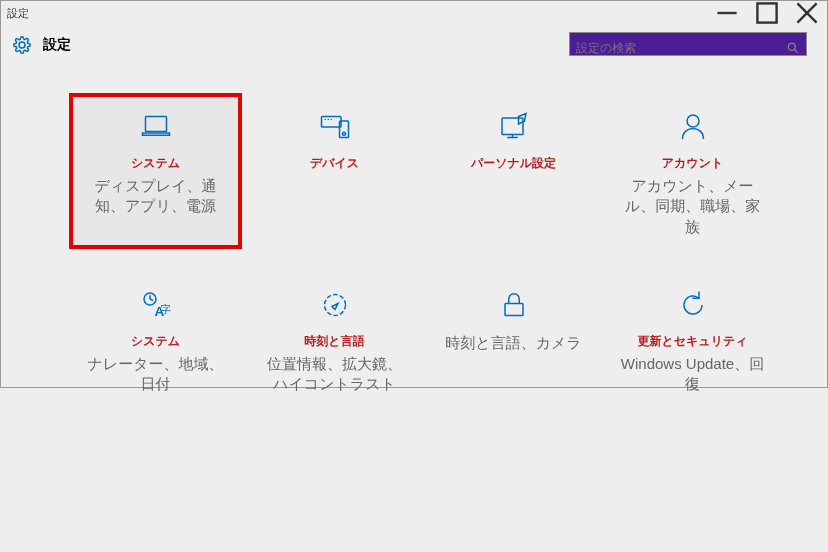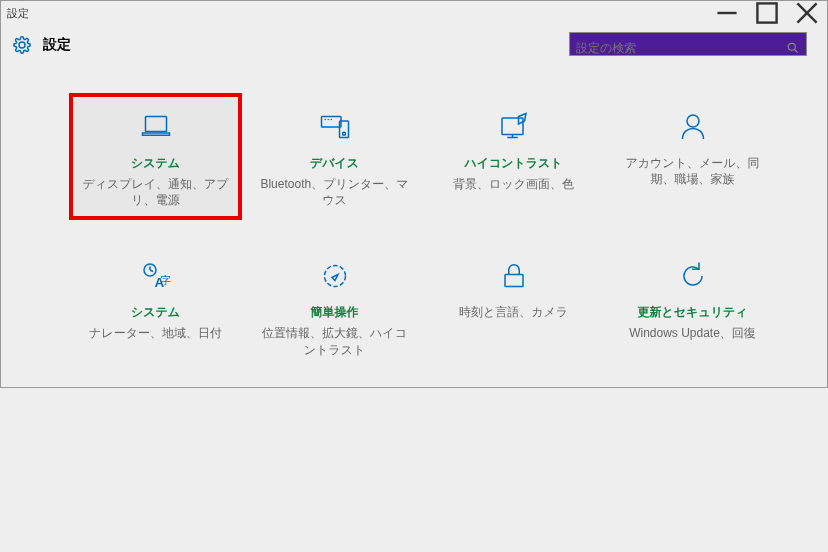--- a/index.html
+++ b/index.html
@@ -12,22 +12,22 @@
 .header { height: 40px; display: flex; align-items: center; padding: 0 12px; }
 .gear { width: 18px; height: 18px; color: #006dc3; margin-right: 12px; }
 .header-title { font-size: 14px; font-weight: bold; color: #000; }
 .search-box { position: absolute; right: 20px; top: 31px; width: 238px; height: 24px; border: 1px solid #888; background: #4c1d95; display: flex; align-items: flex-end; padding: 0 6px; }
 .search-input { border: none; outline: none; flex: 1; font-size: 12px; color: #888; background: transparent; }
 .search-icon { width: 14px; height: 14px; color: #888; }
 .content { padding: 30px 50px 10px 70px; display: grid; grid-template-columns: repeat(4, 1fr); column-gap: 10px; row-gap: 26px; }
 .tile { text-align: center; padding: 8px 4px 10px 4px; position: relative; cursor: pointer; }
 .tile.highlight { outline: 4px solid #e60000; outline-offset: -2px; background: #e7e7e7; }
 .tile-icon { width: 36px; height: 36px; margin: 6px auto 10px auto; color: #006dc3; display: flex; align-items: center; justify-content: center; }
-.tile-title { font-size: 12px; font-weight: bold; color: #15803d; margin-bottom: 4px; }
-.tile-desc { font-size: 12px; color: #666; line-height: 1.35; padding: 0 6px; }
+.tile-title { font-size: 12px; font-weight: bold; color: #b91c1c; margin-bottom: 4px; }
+.tile-desc { font-size: 15px; color: #666; line-height: 1.35; padding: 0 6px; }
 svg { width: 100%; height: 100%; display: block; }
 </style>
 </head>
 <body>
 
 <div class="window">
   <div class="titlebar">
     <span class="titlebar-title">設定</span>
     <div class="titlebar-controls">
       <div class="tb-btn">
@@ -86,44 +86,43 @@
         <svg viewBox="0 0 48 48">
             <rect x="6" y="10" width="26" height="14" rx="1" fill="none" stroke="currentColor" stroke-width="2"></rect>
             <circle cx="11" cy="14" r="1" fill="currentColor"></circle>
             <circle cx="15" cy="14" r="1" fill="currentColor"></circle>
             <circle cx="19" cy="14" r="1" fill="currentColor"></circle>
             <rect x="30" y="16" width="12" height="22" rx="1" fill="none" stroke="currentColor" stroke-width="2"></rect>
             <circle cx="36" cy="33" r="2" fill="none" stroke="currentColor" stroke-width="2"></circle>
           </svg>
       </div>
       <div class="tile-title">デバイス</div>
-      <div class="tile-desc">Bluetooth、プリンター、マウス</div>
     </div>
 
 
     <div class="tile">
       <div class="tile-icon">
         <svg viewBox="0 0 48 48">
             <rect x="8" y="12" width="28" height="22" rx="1" fill="none" stroke="currentColor" stroke-width="2"></rect>
             <line x1="15" y1="38" x2="29" y2="38" stroke="currentColor" stroke-width="2"></line>
             <line x1="22" y1="34" x2="22" y2="38" stroke="currentColor" stroke-width="2"></line>
             <path d="M30 10 L40 6 L38 16 L30 20 Z" fill="none" stroke="currentColor" stroke-width="2"></path>
           </svg>
       </div>
-      <div class="tile-title">ハイコントラスト</div>
-      <div class="tile-desc">背景、ロック画面、色</div>
+      <div class="tile-title">パーソナル設定</div>
     </div>
 
     <div class="tile">
       <div class="tile-icon">
         <svg viewBox="0 0 48 48">
             <circle cx="24" cy="16" r="8" fill="none" stroke="currentColor" stroke-width="2"></circle>
             <path d="M10 40 C10 30 18 26 24 26 C30 26 38 30 38 40" fill="none" stroke="currentColor" stroke-width="2"></path>
           </svg>
       </div>
+      <div class="tile-title">アカウント</div>
       <div class="tile-desc">アカウント、メール、同期、職場、家族</div>
     </div>
 
     <div class="tile">
       <div class="tile-icon">
         <svg viewBox="0 0 48 48">
             <circle cx="16" cy="16" r="8" fill="none" stroke="currentColor" stroke-width="2"></circle>
             <line x1="16" y1="11" x2="16" y2="16" stroke="currentColor" stroke-width="2"></line>
             <line x1="16" y1="16" x2="20" y2="18" stroke="currentColor" stroke-width="2"></line>
             <text x="22" y="38" font-size="18" fill="currentColor" font-weight="bold">A</text>
@@ -134,21 +133,21 @@
       <div class="tile-desc">ナレーター、地域、日付</div>
     </div>
 
     <div class="tile">
       <div class="tile-icon">
         <svg viewBox="0 0 48 48">
             <circle cx="24" cy="24" r="14" fill="none" stroke="currentColor" stroke-width="2" stroke-dasharray="6 3"></circle>
             <path d="M20 26 L28 22 L24 30 Z" fill="none" stroke="currentColor" stroke-width="2"></path>
           </svg>
       </div>
-      <div class="tile-title">簡単操作</div>
+      <div class="tile-title">時刻と言語</div>
       <div class="tile-desc">位置情報、拡大鏡、ハイコントラスト</div>
     </div>
 
     <div class="tile">
       <div class="tile-icon">
         <svg viewBox="0 0 48 48">
             <rect x="12" y="22" width="24" height="16" rx="1" fill="none" stroke="currentColor" stroke-width="2"></rect>
             <path d="M17 22 V16 a7 7 0 0 1 14 0 V22" fill="none" stroke="currentColor" stroke-width="2"></path>
           </svg>
       </div>

